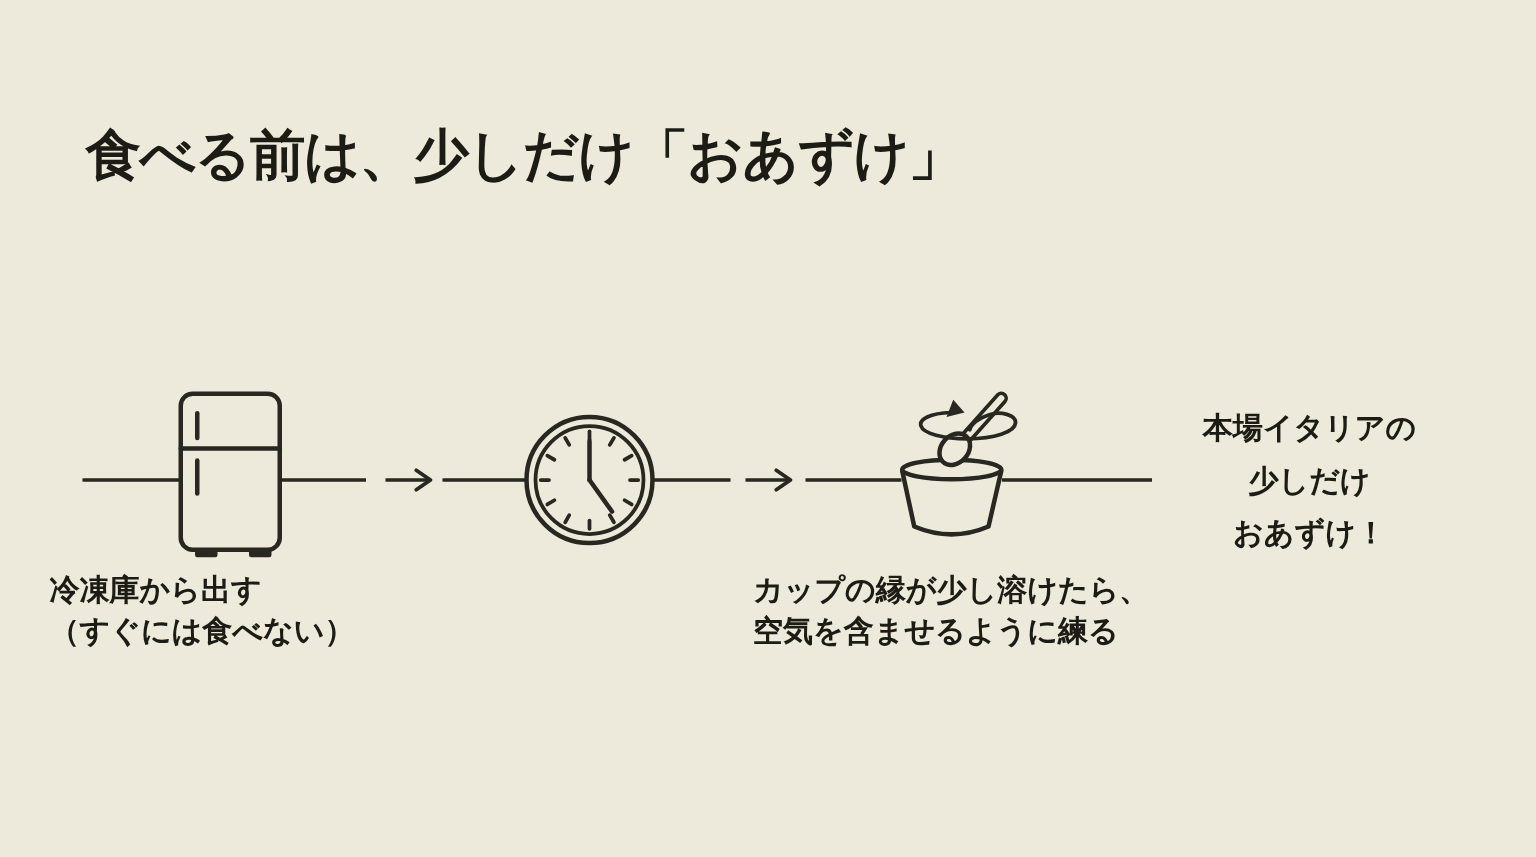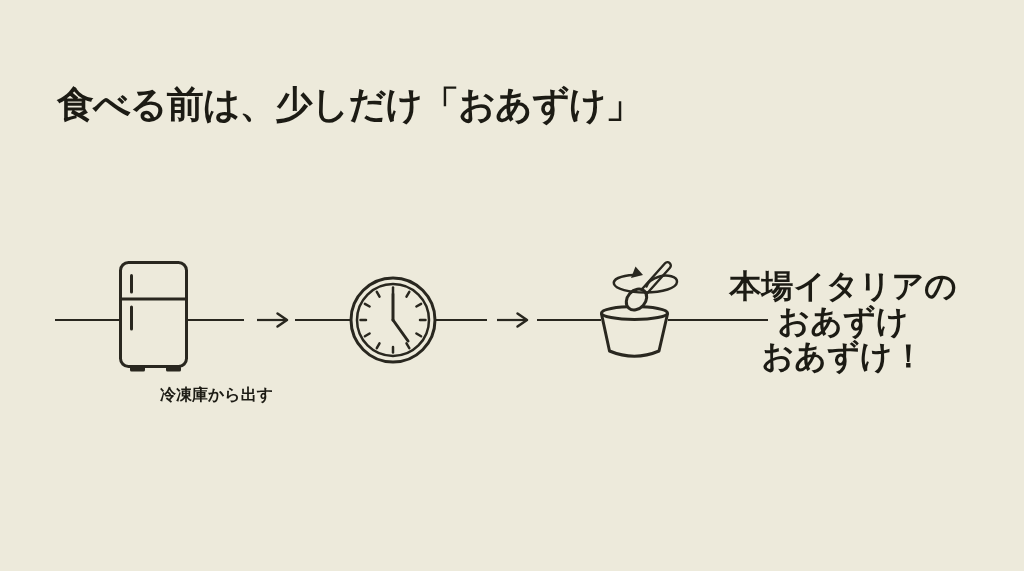--- a/index.html
+++ b/index.html
@@ -26,33 +26,33 @@
   svg.diagram{position:absolute;left:0;top:0;width:1024px;height:571px;}
   .ln{stroke:var(--color-ink);stroke-width:2.2;fill:none;}
   .ic{stroke:var(--color-ink);stroke-width:3;fill:var(--color-background);stroke-linecap:round;stroke-linejoin:round;}
   .icn{stroke:var(--color-ink);stroke-width:3;fill:none;stroke-linecap:round;stroke-linejoin:round;}
   .thin{stroke-width:2.5;}
   .fillink{fill:var(--color-ink);stroke:none;}
   .bgcap{stroke:var(--color-background);stroke-width:4.2;fill:none;stroke-linecap:round;}
   .handlecap{stroke:var(--color-ink);stroke-width:9;fill:none;stroke-linecap:round;}
   .caption{
     position:absolute;top:345px;width:240px;
-    text-align:right;
-    font-weight:700;font-size:16px;line-height:27px;
+    text-align:left;
+    font-weight:700;font-size:20px;line-height:27px;
     color:var(--color-text);
     white-space:nowrap;
   }
   .caption-fridge{left:33px;}
   .caption-clock{left:271px;}
   .caption-cup{left:502px;}
   .result{
-    position:absolute;left:723px;top:233px;width:240px;
+    position:absolute;left:753px;top:233px;width:240px;
     text-align:center;
     font-family:"Liberation Serif","DejaVu Serif",serif;
-    font-weight:700;font-size:32px;line-height:35px;
+    font-weight:700;font-size:20px;line-height:35px;
     color:var(--color-text);
     white-space:nowrap;
   }
 </style>
 </head>
 <body>
 
 <div class="stage">
 
   <div class="title">食べる前は、少しだけ「おあずけ」</div>
@@ -116,21 +116,26 @@
       <ellipse class="ic" cx="636.5" cy="263.5" rx="11.5" ry="9" transform="rotate(-48 636.5 263.5)"></ellipse>
       <g>
         <path class="icn thin" d="M 634 239 C 620 239.5 612.5 243.5 614 248 C 615.5 253 629 256.5 645 256.5 C 663 256.5 676.5 252 677 246 C 677.5 240.5 667 238 659.5 240.5 C 653 242.5 647.5 246.5 646.5 250.5"></path>
         <polygon class="fillink" points="631,242 635.5,230.5 643,239"></polygon>
       </g>
     </g>
   </svg>
 
   <div class="caption caption-fridge">
     <div>冷凍庫から出す</div>
+    <div>（すぐには食べない）</div>
+  </div>
+  <div class="caption caption-cup">
+    <div>カップの縁が少し溶けたら、</div>
+    <div>空気を含ませるように練る</div>
   </div>
 
   <div class="result">
     <div>本場イタリアの</div>
-    <div>おあずけ</div>
+    <div>少しだけ</div>
     <div>おあずけ！</div>
   </div>
 
 </div>
 
 </body></html>

